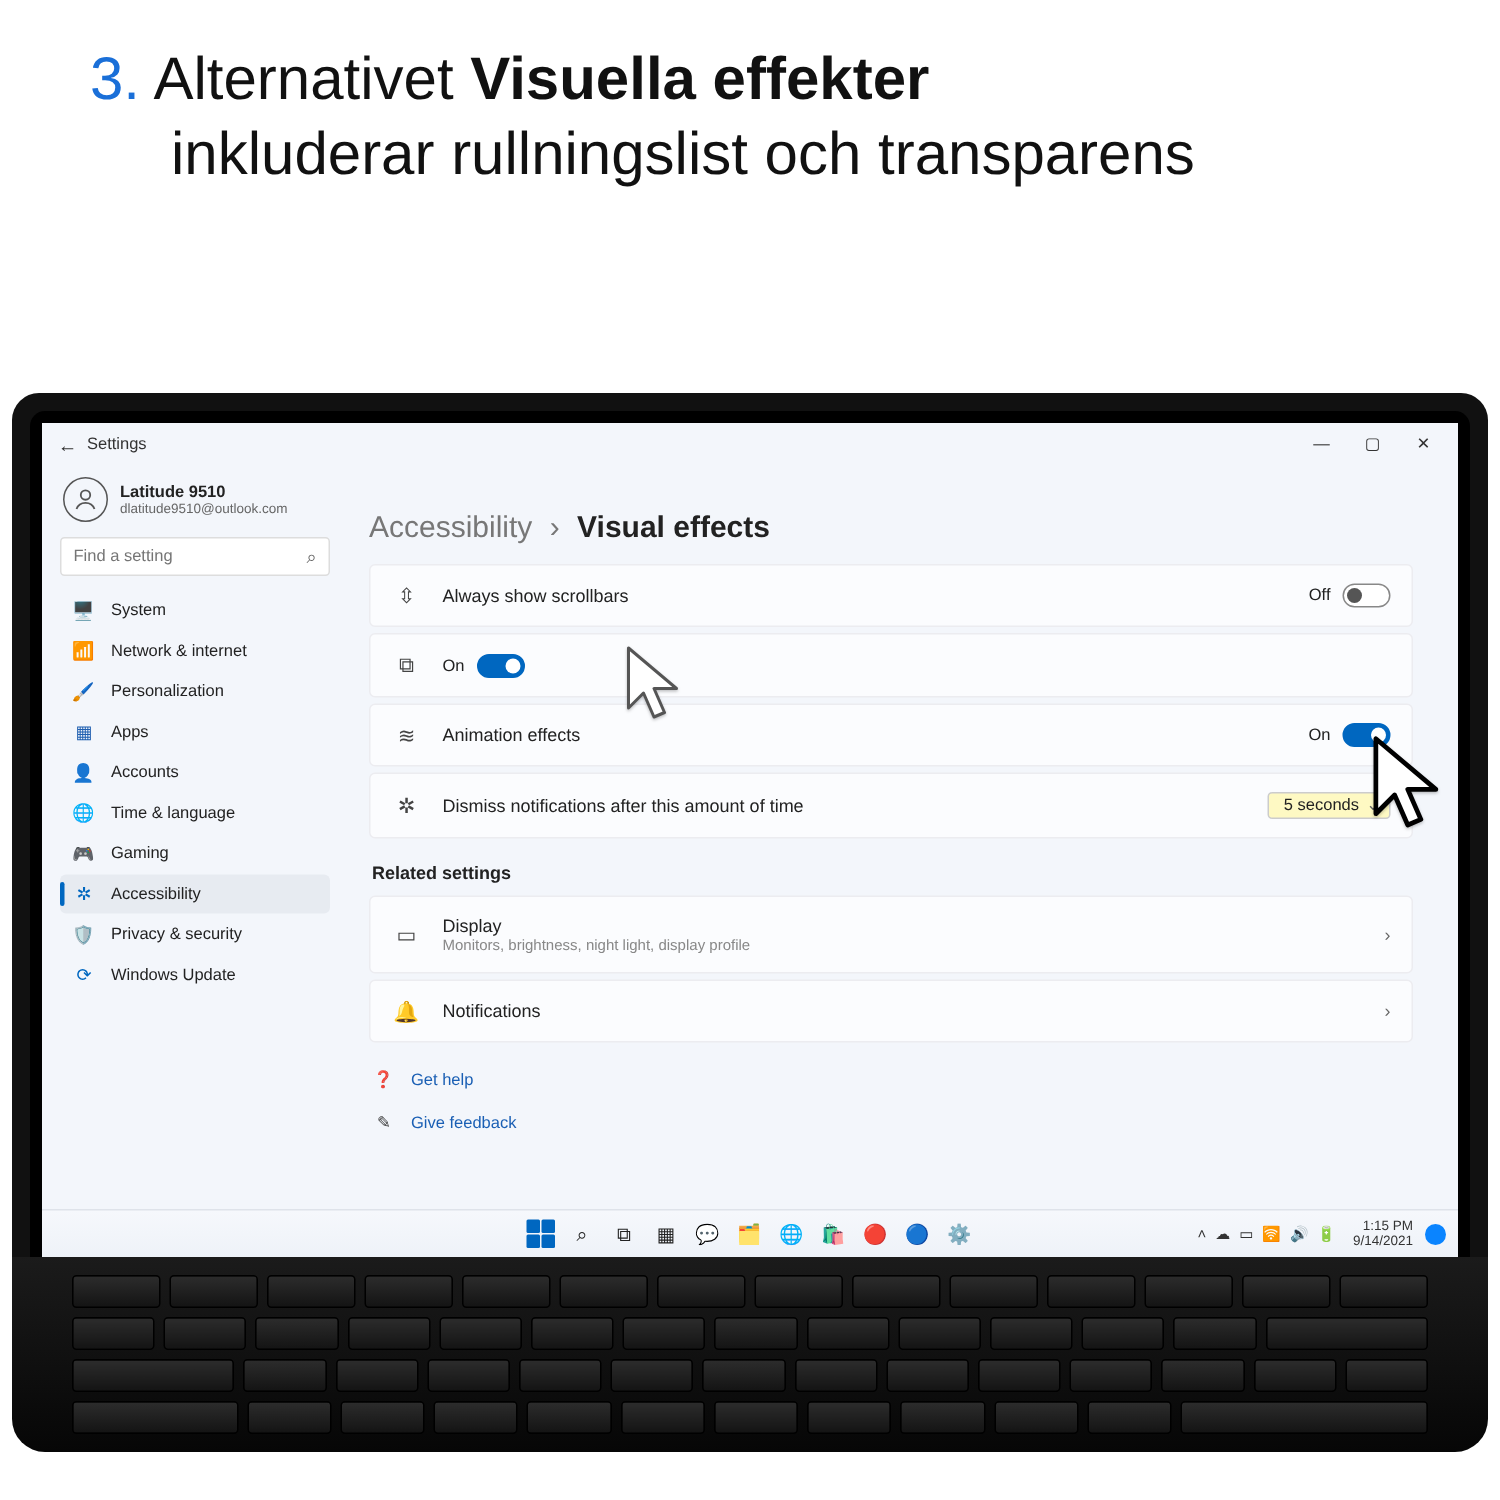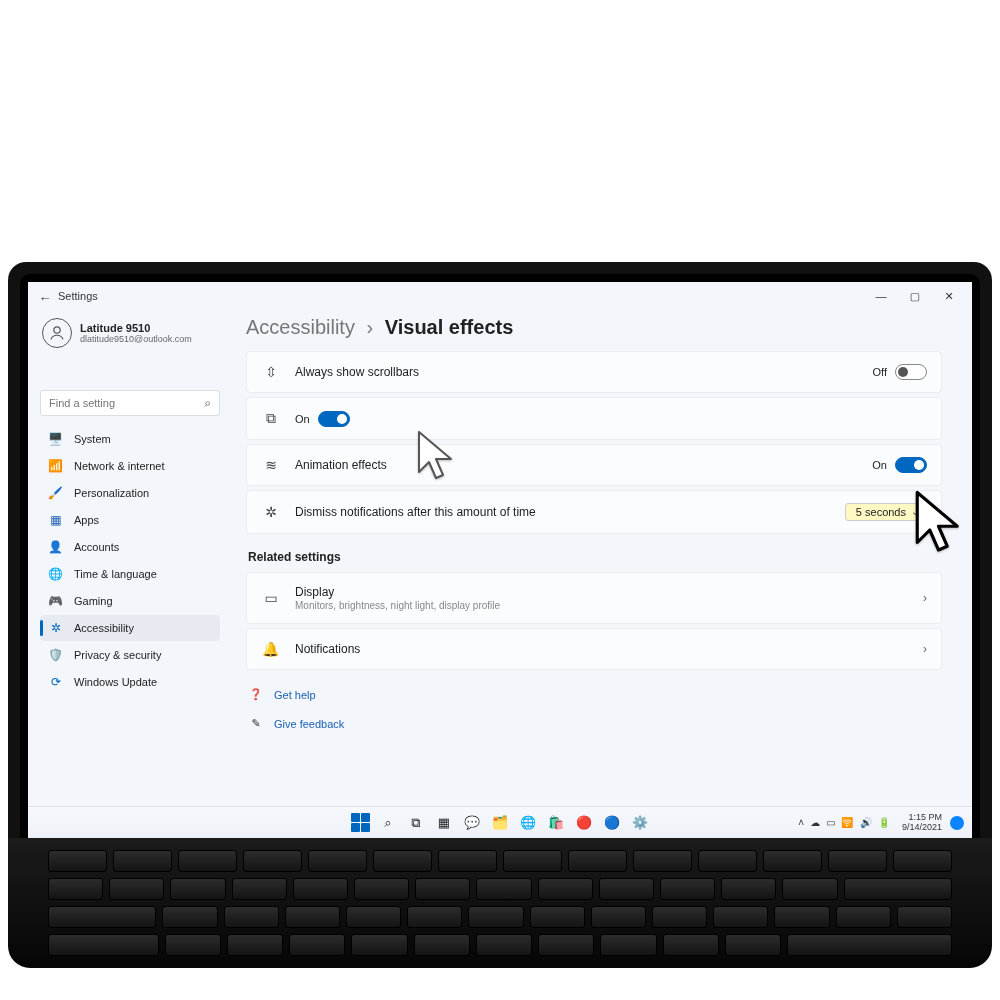--- a/index.html
+++ b/index.html
@@ -30,31 +30,31 @@
   .titlebar .wc { width:34px; text-align:center; font-size:11px; color:#333; cursor:pointer; line-height:28px; }
   
   .body { position:absolute; top:28px; bottom:32px; left:0; right:0; display:flex; }
   
   .sidebar { width:200px; padding: 4px 8px 8px 12px; }
   .user { display:flex; align-items:center; gap:8px; padding: 4px 0 10px 2px; }
   .user .avatar { width:30px; height:30px; border-radius:50%; border:1.5px solid #555; display:flex; align-items:center; justify-content:center; color:#555; }
   .user .avatar svg{width:18px;height:18px;}
   .user .uname{ font-size:11px; font-weight:600; }
   .user .umail{ font-size:9px; color:#666; }
-  .search { display:flex; align-items:center; background:#fff; border:1px solid #ddd; border-radius:3px; height:26px; padding: 0 8px; margin-bottom:10px;margin-top:32px; }
+  .search { display:flex; align-items:center; background:#fff; border:1px solid #ddd; border-radius:3px; height:26px; padding: 0 8px; margin-bottom:10px; }
   .search input { flex:1; border:none; outline:none; font-size:11px; background:transparent; }
   .search .sicon { color:#666; font-size:12px; }
   .nav { list-style:none; }
   .nav li { display:flex; align-items:center; gap:10px; padding: 5px 8px; border-radius:4px; cursor:pointer; font-size:11px; color:#222; margin-bottom:1px; }
   .nav li.active { background:#e7ebf1; position:relative; }
   .nav li.active::before{ content:""; position:absolute; left:0; top:5px; bottom:5px; width:3px; background:#0067c0; border-radius:2px; }
   .nav .micon { width:16px; height:16px; display:flex; align-items:center; justify-content:center; font-size:12px; }
   
   .main { flex:1; padding: 6px 30px 10px 18px; overflow:auto; }
-  .crumb { font-size:20px; color:#777; margin-bottom:12px; }
+  .crumb { font-size:20px; color:#777; margin-bottom:12px;margin-top:25px; }
   .crumb .cur { color:#222; font-weight:600; }
   .card { background:#fbfcfe; border:1px solid #ececf0; border-radius:4px; padding: 12px 14px; display:flex; align-items:center; gap:14px; margin-bottom:4px; cursor:pointer; }
   .card .cicon { width:20px; text-align:center; color:#444; font-size:14px; }
   .card .ctext { flex:1; }
   .card .ctitle { font-size:12px; }
   .card .csub { font-size:10px; color:#888; margin-top:1px; }
   .card .cright { display:flex; align-items:center; gap:8px; font-size:11px; color:#222; }
   .toggle { width:32px; height:16px; border-radius:10px; position:relative; border:1px solid #888; background:#fff; }
   .toggle::after{ content:""; position:absolute; width:10px; height:10px; border-radius:50%; background:#555; top:2px; left:2px; }
   .toggle.on { background:#0067c0; border-color:#0067c0; }
@@ -79,20 +79,25 @@
   
   .c-blue{color:#0067c0}.c-green{color:#107c10}.c-cyan{color:#0aa6b9}.c-purple{color:#8365c4}.c-gray{color:#666}.c-navy{color:#1f5fb0}
   
   .winlogo{display:grid;grid-template-columns:9px 9px;grid-template-rows:9px 9px;gap:1px}
   .winlogo span{background:#0067c0;border-radius:1px}
 </style>
 </head>
 <body>
 <div class="page">
 
+  <div class="instruction">
+    <span class="num">3.</span>
+    <span>Alternativet </span><span class="bold">Visuella effekter</span><br>
+    <span style="margin-left:54px; display:inline-block"> inkluderar rullningslist och transparens</span>
+  </div>
 
   <div class="laptop">
     <div class="bezel">
       <div class="screen-bezel">
         <div class="screen">
 
           <div class="titlebar">
             <div class="back">←</div>
             <div class="title">Settings</div>
             <div class="spacer"></div>

